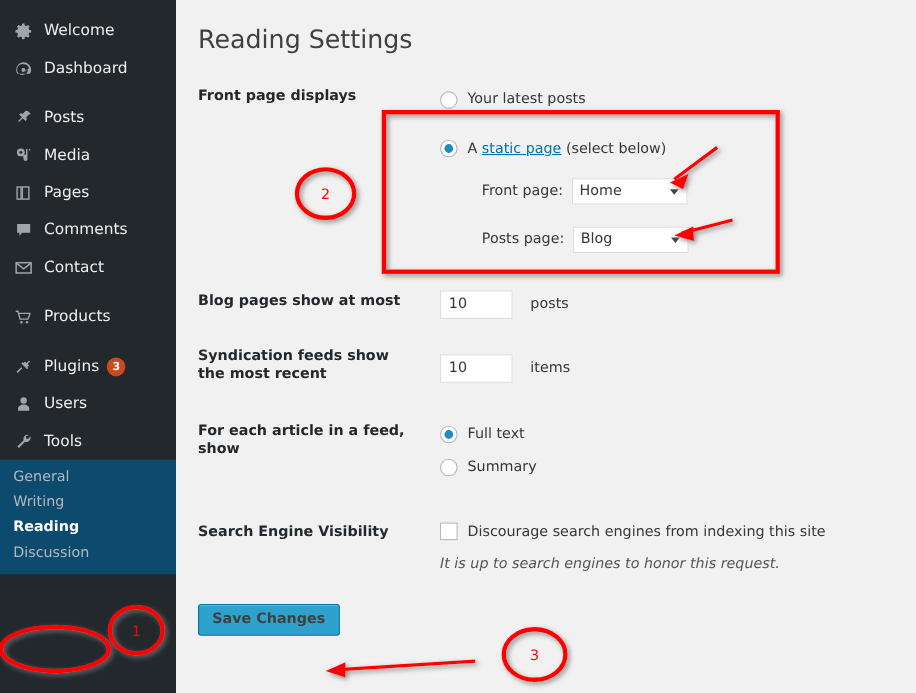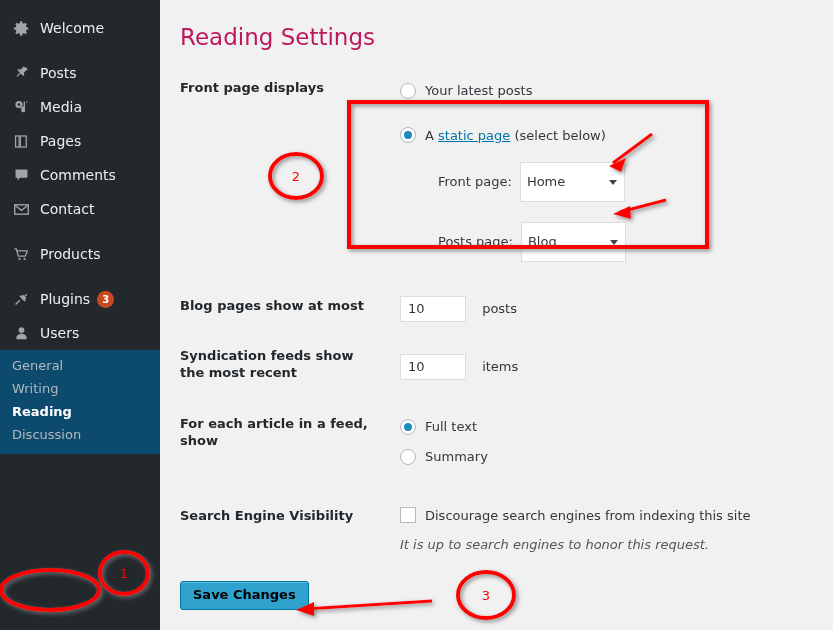--- a/index.html
+++ b/index.html
@@ -82,21 +82,21 @@
   
   #content {
     position: absolute; left: 160px; top: 0;
     width: 673px; height: 630px;
     background: #f1f1f1;
     padding: 0 0 0 20px;
   }
   #page-title {
     font-size: 23px;
     font-weight: normal;
-    color: #be185d;
+    color: #404040;
     margin: 14px 0 0 0;
     padding: 9px 0 4px 0;
     line-height: 29px;
   }
 
   table.form-table {
     border-collapse: collapse;
     width: 640px;
     margin-top: 14px;
   }
@@ -133,21 +133,21 @@
     width: 8px; height: 8px; border-radius: 50%;
     background: #1e8cbe;
   }
   .radio-label { font-size: 13px; color: #32373c; }
   .radio-label a { color: #0073aa; text-decoration: underline; }
 
   .select-row { display: flex; align-items: center; margin: 10px 0 0 38px; }
   .select-caption { font-size: 13px; color: #32373c; margin-right: 8px; }
   .sel {
     position: relative;
-    width: 105px; height: 40px;
+    width: 105px; height: 24px;
     background: #fff;
     border: 1px solid #ddd;
     font-size: 13px;
     color: #32373c;
     display: flex; align-items: center;
     padding-left: 6px;
   }
   .sel .caret {
     position: absolute; right: 7px; top: 50%;
     margin-top: -2px;
@@ -184,21 +184,21 @@
     color: #555;
     margin-top: 10px;
     display: block;
   }
 
   #save-btn {
     display: inline-block;
     background: #2ea2cc;
     border: 1px solid #0074a2;
     border-radius: 3px;
-    color: #000000;
+    color: #404040;
     font-size: 13px;
     font-weight: bold;
     padding: 5px 12px 6px 12px;
     line-height: 16px;
     box-shadow: 0 1px 0 rgba(120,200,230,0.6) inset;
   }
   #save-wrap { margin: 18px 0 0 0; padding-left: 0; }
 
   
   #anno { position: absolute; left: 0; top: 0; width: 833px; height: 630px; pointer-events: none; }
@@ -221,20 +221,29 @@
 
     <div class="menu-item">
       <span class="mi-icon">
         <svg width="17" height="17" viewBox="0 0 20 20">
             <path fill="#a0a5aa" d="M10 6.5a3.5 3.5 0 100 7 3.5 3.5 0 000-7zm0 5.3a1.8 1.8 0 110-3.6 1.8 1.8 0 010 3.6zM18 11.2v-2.4l-2.1-.4a6.2 6.2 0 00-.7-1.7l1.2-1.8-1.7-1.7-1.8 1.2a6.2 6.2 0 00-1.7-.7L10.8 1.6H8.4L8 3.7a6.2 6.2 0 00-1.7.7L4.5 3.2 2.8 4.9 4 6.7a6.2 6.2 0 00-.7 1.7l-2.1.4v2.4l2.1.4c.15.6.4 1.18.7 1.7l-1.2 1.8 1.7 1.7 1.8-1.2c.52.3 1.1.55 1.7.7l.4 2.1h2.4l.4-2.1c.6-.15 1.18-.4 1.7-.7l1.8 1.2 1.7-1.7-1.2-1.8c.3-.52.55-1.1.7-1.7l2.1-.4z"></path>
           </svg>
       </span>
       <span class="mlabel">Welcome</span>
     </div>
 
+    <div class="menu-item">
+      <span class="mi-icon">
+        <svg width="17" height="17" viewBox="0 0 20 20">
+            <path fill="#a0a5aa" d="M10 3a8 8 0 00-8 8c0 1.6.47 3.1 1.28 4.35h13.44A7.96 7.96 0 0018 11a8 8 0 00-8-8zm0 2.2a5.8 5.8 0 015.65 4.5l-4.1 2.4a2 2 0 10-1.1 1.1l4.1-2.38A5.8 5.8 0 1110 5.2z"></path>
+            <circle fill="#a0a5aa" cx="10" cy="11" r="1.6"></circle>
+          </svg>
+      </span>
+      <span class="mlabel">Dashboard</span>
+    </div>
 
     <div class="menu-sep"></div>
 
     <div class="menu-item">
       <span class="mi-icon">
         <svg width="17" height="17" viewBox="0 0 20 20">
             <path fill="#a0a5aa" d="M14.9 2.6l2.5 2.5-1.1 1.1-.6-.15-2.9 2.9.5 2.6-1.3 1.3-2.9-2.9-4 4-1-1 4-4-2.9-2.9 1.3-1.3 2.6.5 2.9-2.9-.15-.6z"></path>
           </svg>
       </span>
       <span class="mlabel">Posts</span>
@@ -311,20 +320,28 @@
     <div class="menu-item">
       <span class="mi-icon">
         <svg width="17" height="17" viewBox="0 0 20 20">
             <circle fill="#a0a5aa" cx="10" cy="6" r="3.4"></circle>
             <path fill="#a0a5aa" d="M10 10.4c-3.3 0-6 2-6 4.5v2h12v-2c0-2.5-2.7-4.5-6-4.5z"></path>
           </svg>
       </span>
       <span class="mlabel">Users</span>
     </div>
 
+    <div class="menu-item">
+      <span class="mi-icon">
+        <svg width="17" height="17" viewBox="0 0 20 20">
+            <path fill="#a0a5aa" d="M15.6 2.8a4.6 4.6 0 00-5.7 5.8l-6.6 6.6 1.6 1.6 6.6-6.6a4.6 4.6 0 005.8-5.7l-2.6 2.6-2-.5-.5-2z"></path>
+          </svg>
+      </span>
+      <span class="mlabel">Tools</span>
+    </div>
 
 
     <div id="submenu">
       <span class="submenu-item">General</span>
       <span class="submenu-item">Writing</span>
       <span class="submenu-item current">Reading</span>
       <span class="submenu-item">Discussion</span>
     </div>
 
   </div>

